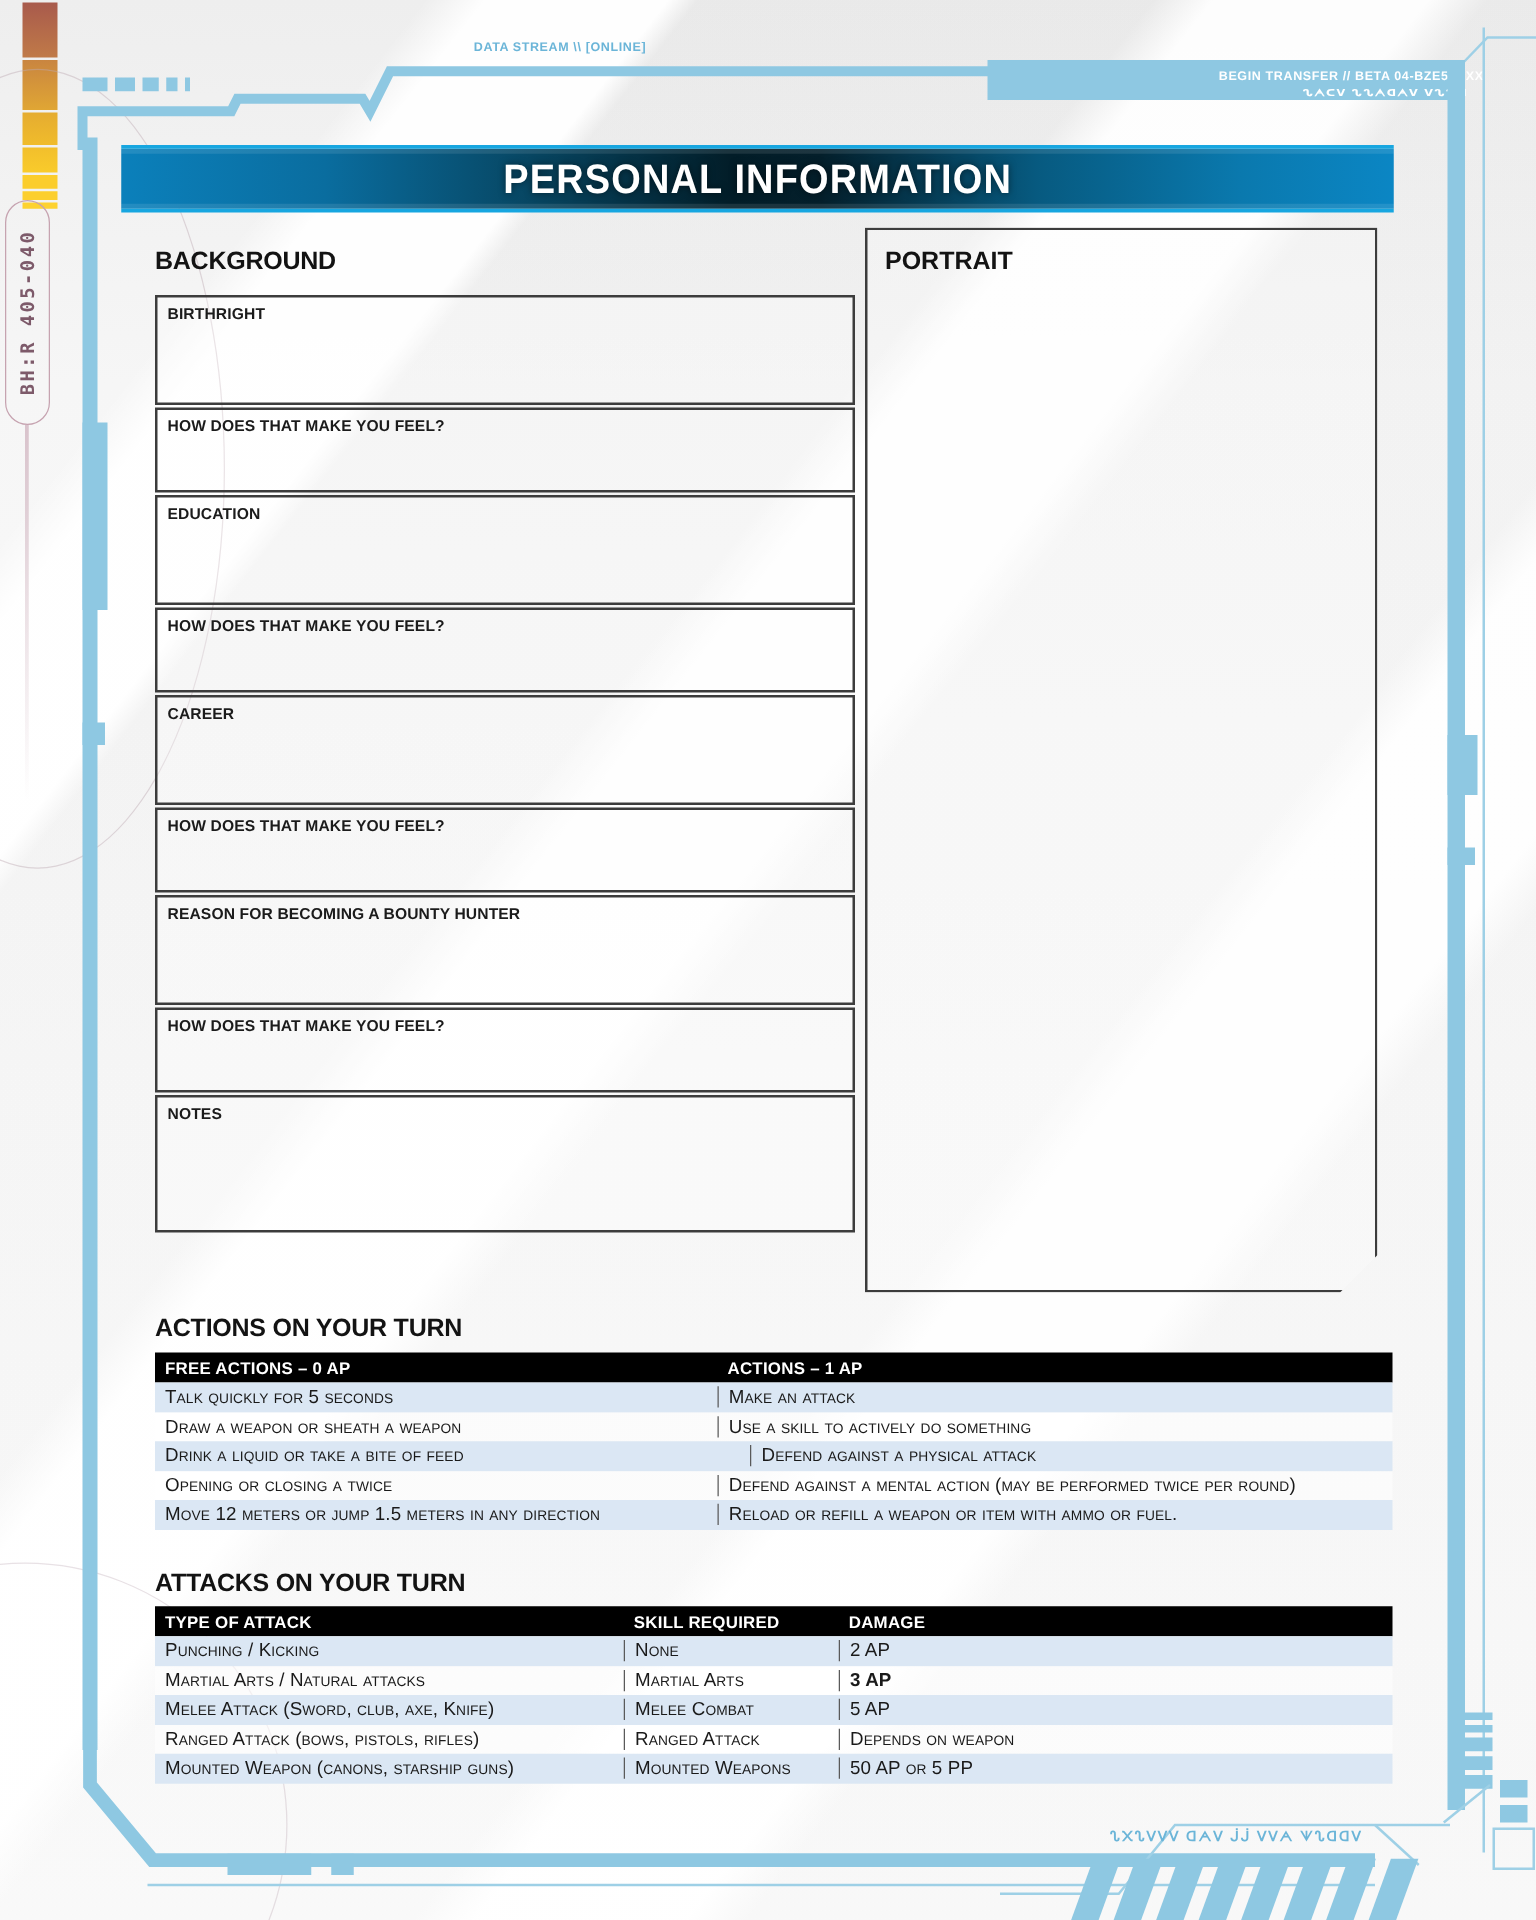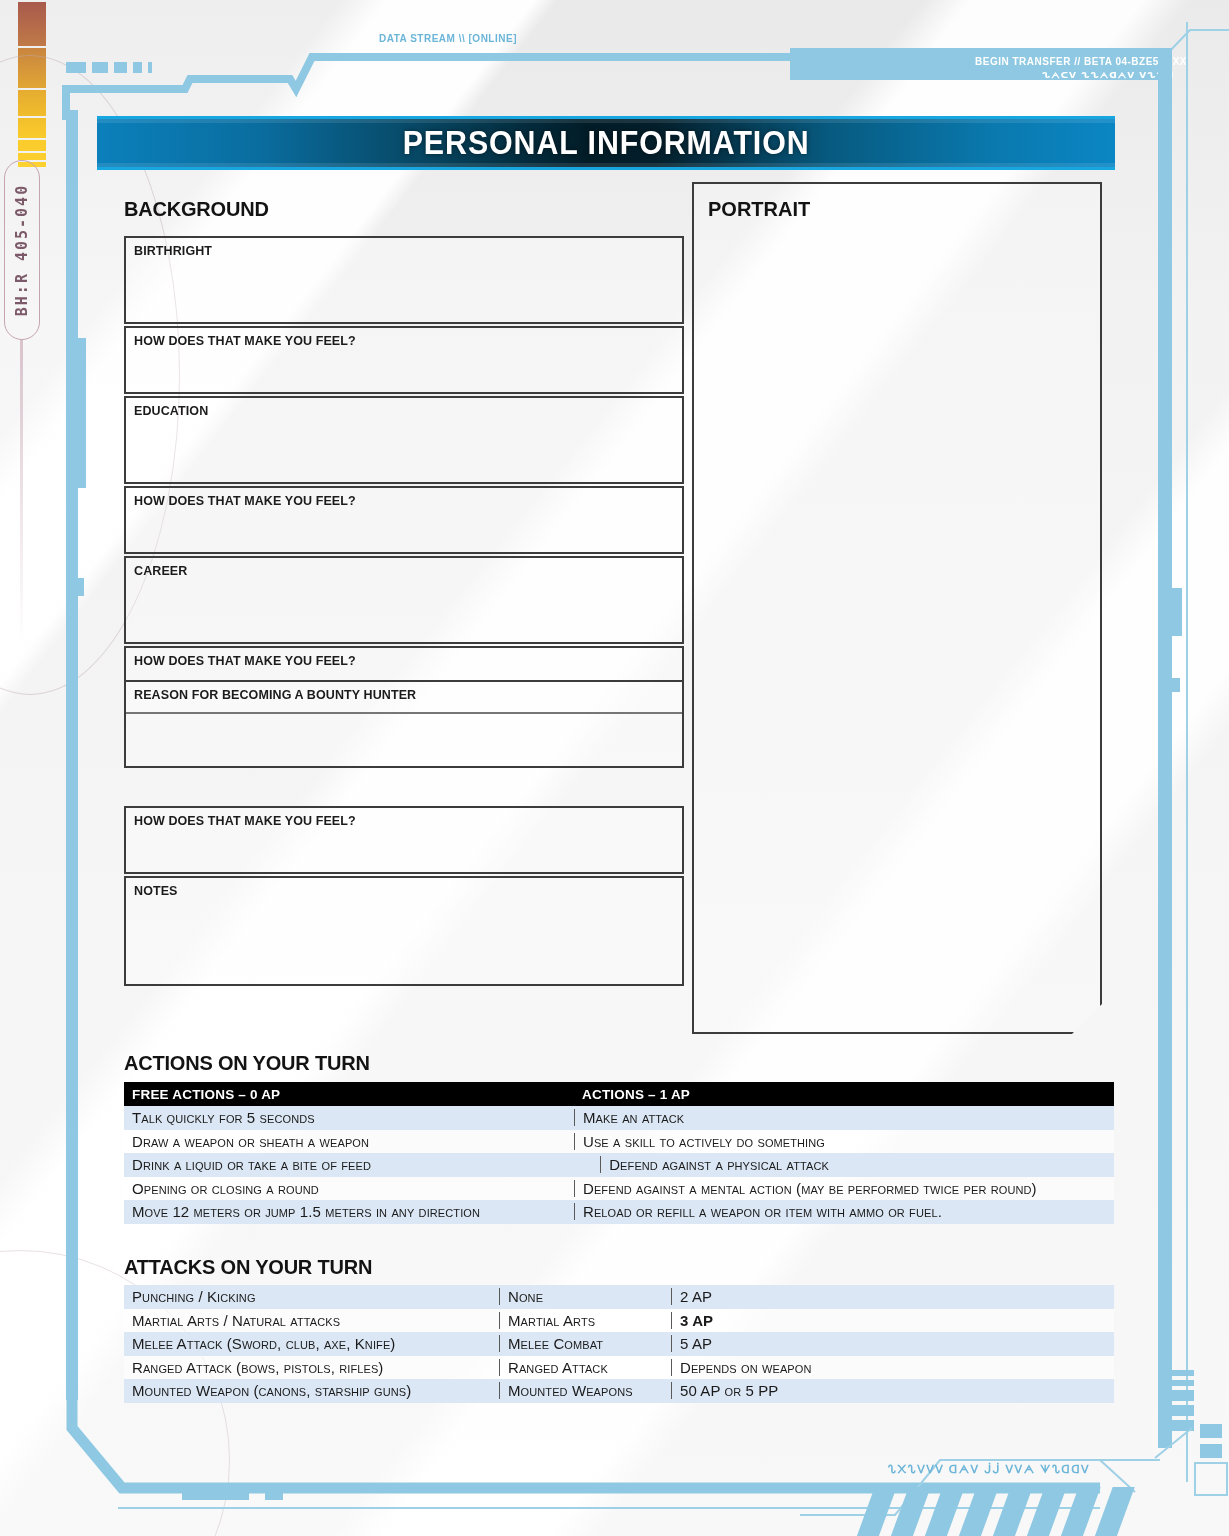--- a/index.html
+++ b/index.html
@@ -245,21 +245,21 @@
       </div>
       <div class="fieldbox" style="left: 124px; top: 486px; width: 560px; height: 68px;">
         <div class="lbl">HOW DOES THAT MAKE YOU FEEL?</div>
       </div>
       <div class="fieldbox" style="left: 124px; top: 556px; width: 560px; height: 88px;">
         <div class="lbl">CAREER</div>
       </div>
       <div class="fieldbox" style="left: 124px; top: 646px; width: 560px; height: 68px;">
         <div class="lbl">HOW DOES THAT MAKE YOU FEEL?</div>
       </div>
-      <div class="fieldbox" style="left: 124px; top: 680px; width: 560px; height: 88px;">
+      <div class="fieldbox" style="left: 124px; top: 716px; width: 560px; height: 88px;">
         <div class="lbl">REASON FOR BECOMING A BOUNTY HUNTER</div>
       </div>
       <div class="fieldbox" style="left: 124px; top: 806px; width: 560px; height: 68px;">
         <div class="lbl">HOW DOES THAT MAKE YOU FEEL?</div>
       </div>
       <div class="fieldbox" style="left: 124px; top: 876px; width: 560px; height: 110px;">
         <div class="lbl">NOTES</div>
       </div>
     </div>
 
@@ -279,31 +279,36 @@
       </div>
       <div class="row even">
         <div class="c1" style="width: 450px;">Draw a weapon or sheath a weapon</div>
         <div class="c2" style="width: 540px;">Use a skill to actively do something</div>
       </div>
       <div class="row odd">
         <div class="c1" style="width: 450px;">Drink a liquid or take a bite of feed</div>
         <div class="c2" style="width: 540px; margin-left: 48px;">Defend against a physical attack</div>
       </div>
       <div class="row even">
-        <div class="c1" style="width: 450px;">Opening or closing a round</div>
+        <div class="c1" style="width: 450px;">Opening or closing a twice</div>
         <div class="c2" style="width: 540px;">Defend against a mental action (may be performed twice per round)</div>
       </div>
       <div class="row odd">
         <div class="c1" style="width: 450px;">Move 12 meters or jump 1.5 meters in any direction</div>
         <div class="c2" style="width: 540px;">Reload or refill a weapon or item with ammo or fuel.</div>
       </div>
     </div>
 
   <div class="section-title" style="left:124px;top:1256px;">ATTACKS ON YOUR TURN</div>
   <div class="tbl" id="attacks-table" style="left:124px;top:1285px;">
+      <div class="hdr">
+        <div class="c1" style="width: 375px;">TYPE OF ATTACK</div>
+        <div class="c2" style="width: 172px;">SKILL REQUIRED</div>
+        <div class="c3" style="width: 443px;">DAMAGE</div>
+      </div>
       <div class="row odd">
         <div class="c1" style="width: 375px;">Punching / Kicking</div>
         <div class="c2" style="width: 172px;">None</div>
         <div class="c3" style="width: 443px;">2 AP</div>
       </div>
       <div class="row even">
         <div class="c1" style="width: 375px;">Martial Arts / Natural attacks</div>
         <div class="c2" style="width: 172px;">Martial Arts</div>
         <div class="c3" style="width: 443px; font-weight: bold;">3 AP</div>
       </div>

